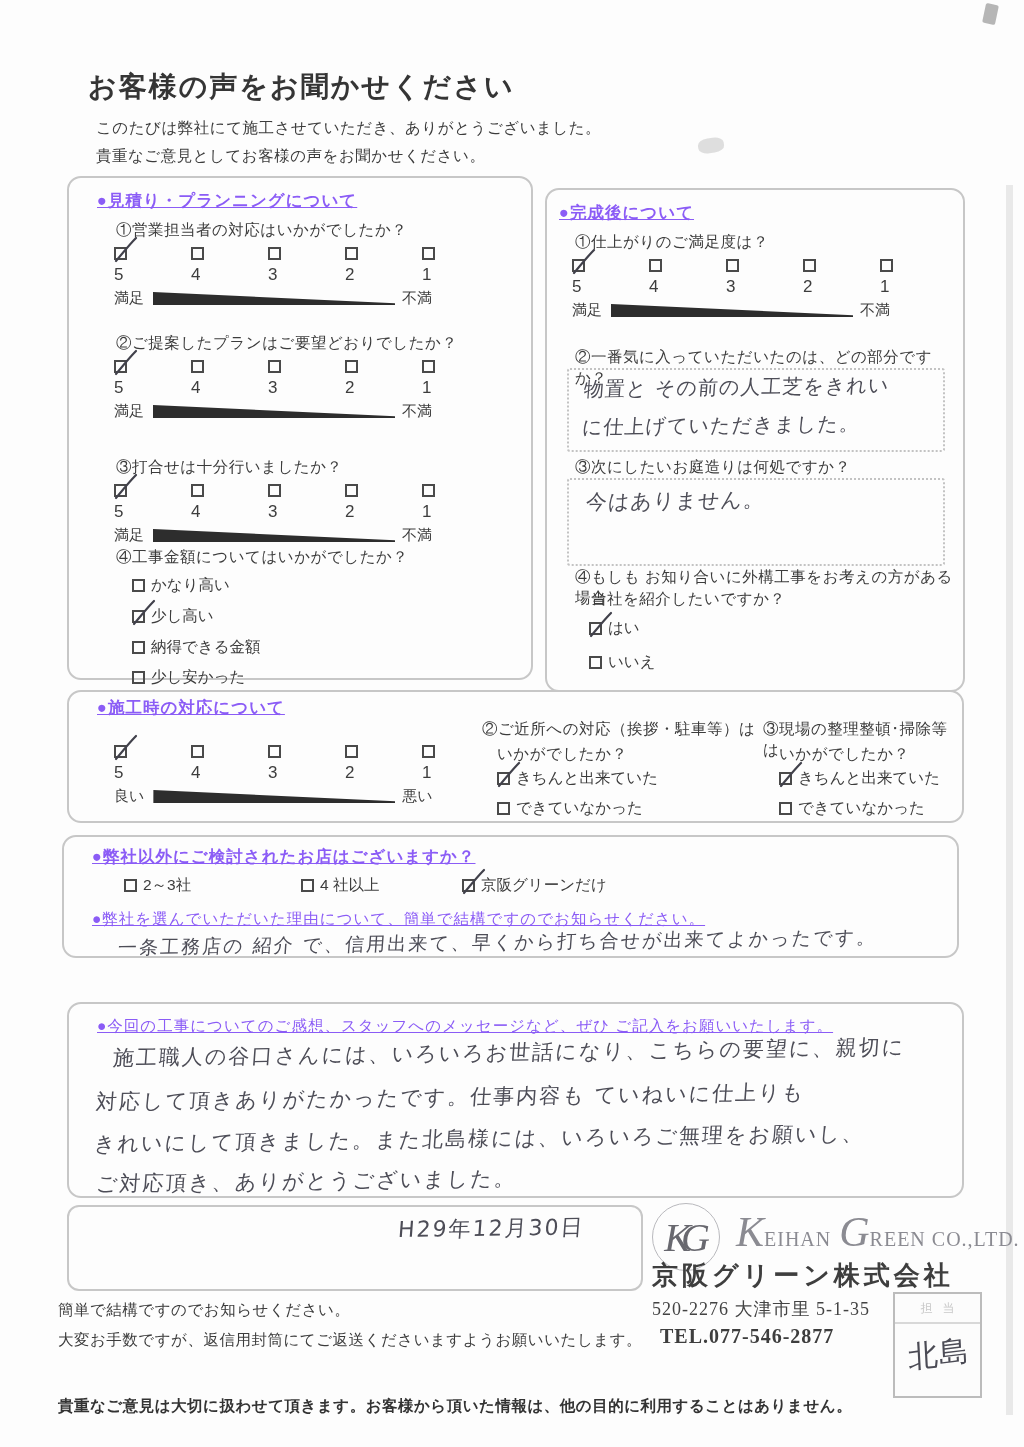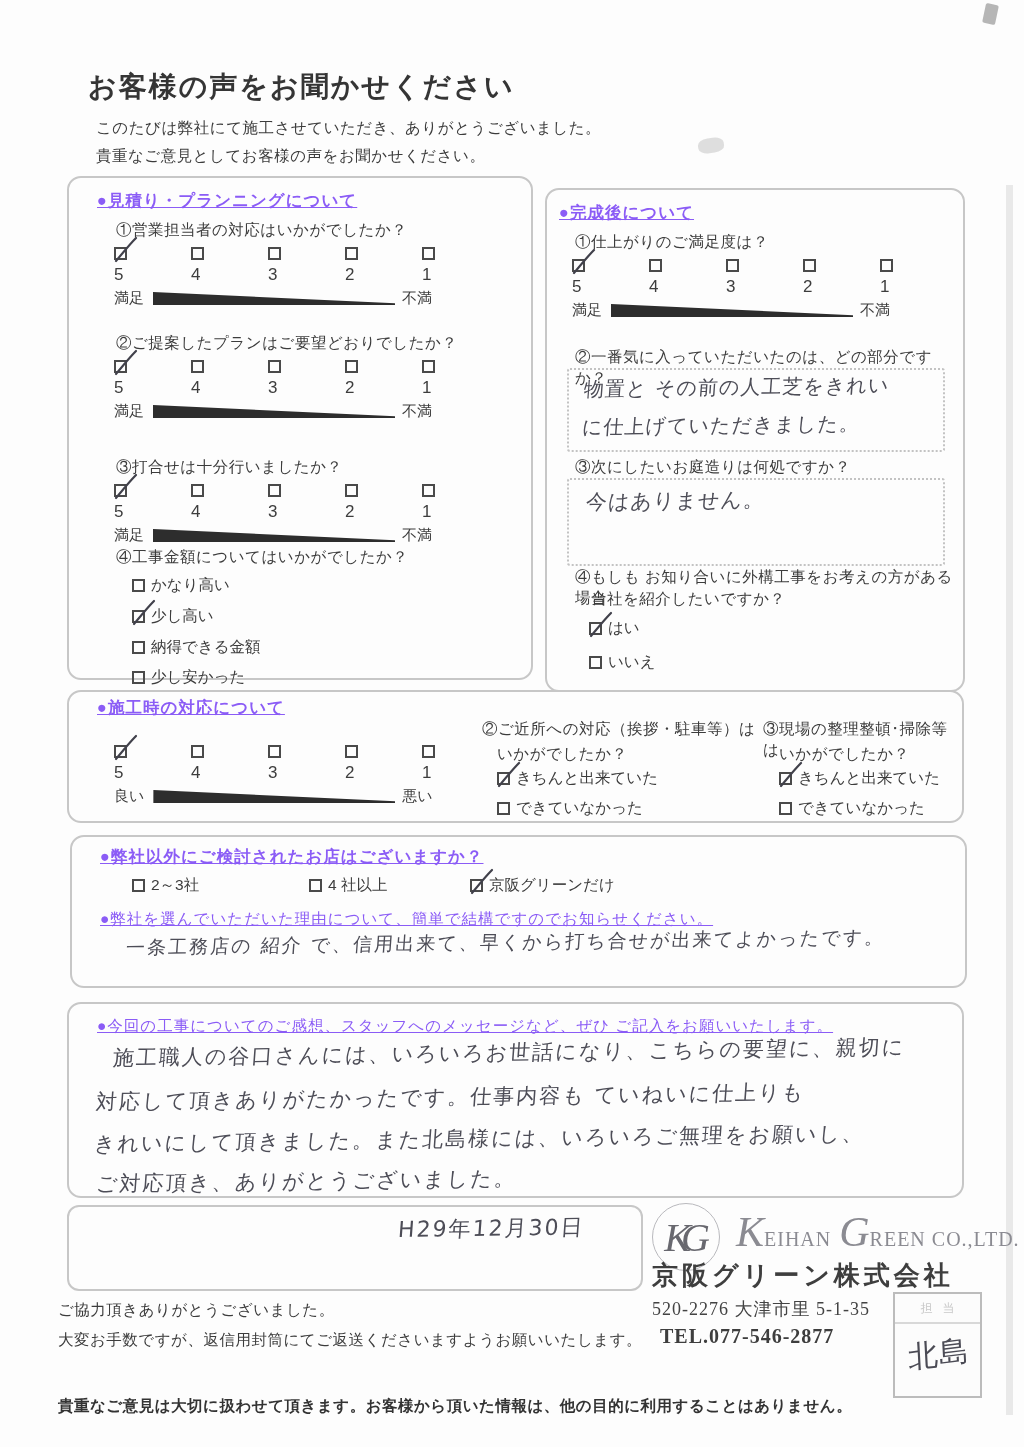--- a/index.html
+++ b/index.html
@@ -258,21 +258,21 @@
           </svg>
         </span>
       <span>きちんと出来ていた</span>
     </div>
     <div class="optrow" style="left:710px;top:106px;">
       <span class="cb"></span>
       <span>できていなかった</span>
     </div>
   </div>
 
-  <div class="secbox" style="left:70px;top:835px;width:897px;height:153px;">
+  <div class="secbox" style="left:62px;top:835px;width:897px;height:123px;">
     <div class="sechead" style="left:28px;top:9px;">●弊社以外にご検討されたお店はございますか？</div>
     <div class="optrow" style="left:60px;top:38px;">
       <span class="cb"></span>
       <span>2～3社</span>
     </div>
     <div class="optrow" style="left:237px;top:38px;">
       <span class="cb"></span>
       <span>4 社以上</span>
     </div>
     <div class="optrow" style="left:398px;top:38px;">
@@ -310,17 +310,17 @@
   <div class="abs seriftxt" style="left:652px;top:1297px;font-size:18px;color:#434343;letter-spacing:1px;">520-2276 大津市里 5-1-35</div>
   <div class="abs seriftxt" style="left:660px;top:1325px;font-size:20px;font-weight:bold;color:#3e3e3e;letter-spacing:1px;">TEL.077-546-2877</div>
 
   <div class="abs" style="left:893px;top:1292px;width:89px;height:106px;border:2px solid #bcbcbc;background:#fcfcfc;">
     <div style="height:30px;border-bottom:2px solid #bcbcbc;display:flex;align-items:center;justify-content:center;
                 font-size:12px;color:#9d9d9d;letter-spacing:10px;opacity:.55;padding-left:10px;">担当</div>
     <div class="hw" style="display:flex;align-items:center;justify-content:center;height:70px;font-size:30px;
                 transform:rotate(-7deg) skewX(-4deg);color:#4b4b55;">北島</div>
   </div>
 
-  <div class="abs print" style="left:58px;top:1300px;font-size:15.5px;letter-spacing:0.5px;">ご協力頂きありがとうございました。</div>
+  <div class="abs print" style="left:58px;top:1300px;font-size:15.5px;letter-spacing:0.5px;">簡単で結構ですのでお知らせください。</div>
   <div class="abs print" style="left:58px;top:1330px;font-size:15.5px;letter-spacing:0.5px;">大変お手数ですが、返信用封筒にてご返送くださいますようお願いいたします。</div>
   <div class="abs print" style="left:58px;top:1368px;font-size:15.5px;font-weight:bold;letter-spacing:0.5px;color:#333;margin-top:28px;">貴重なご意見は大切に扱わせて頂きます。お客様から頂いた情報は、他の目的に利用することはありません。</div>
 
 </div>
 
 </body></html>

